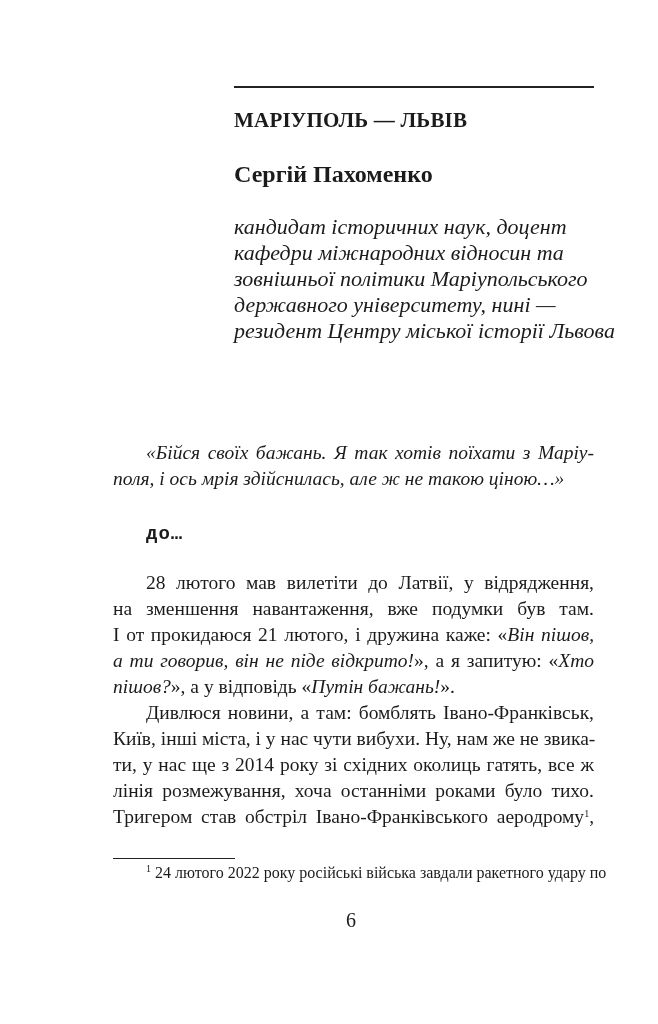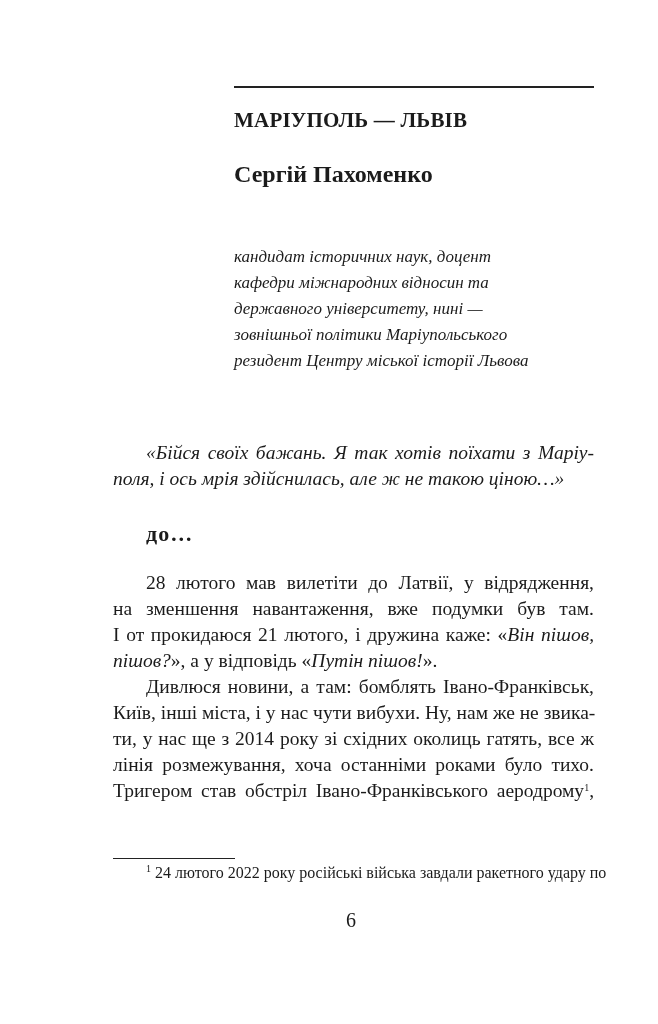--- a/index.html
+++ b/index.html
@@ -45,24 +45,23 @@
       font-size: 24px;
       font-weight: bold;
       line-height: 28px;
       white-space: nowrap;
     }
     .author-bio {
       position: absolute;
       left: 234px;
       top: 214px;
       width: 370px;
-      font-size: 17px;
+      font-size: 22px;
       font-style: italic;
       line-height: 26px;
-      margin-top: 30px;
     }
     .author-bio .bio-line {
       display: block;
       white-space: nowrap;
     }
     .epigraph {
       position: absolute;
       left: 113px;
       top: 440px;
       width: 481px;
@@ -79,24 +78,25 @@
     .line.last {
       text-align-last: left;
     }
     .indent {
       padding-left: 33px;
     }
     .section-label {
       position: absolute;
       left: 146px;
       top: 521px;
-      font-size: 22px;
+      font-size: 19px;
       font-weight: bold;
       letter-spacing: 1px;
       line-height: 26px;
+      font-family: Liberation Mono, monospace;
     }
     .body-text {
       position: absolute;
       left: 113px;
       top: 570px;
       width: 481px;
       font-size: 19.5px;
       line-height: 26px;
     }
     .body-text em {
@@ -142,38 +142,39 @@
 
   <div class="top-rule"></div>
 
   <div class="chapter-title">МАРІУПОЛЬ — ЛЬВІВ</div>
 
   <div class="author-name">Сергій Пахоменко</div>
 
   <div class="author-bio">
     <span class="bio-line">кандидат історичних наук, доцент</span>
     <span class="bio-line">кафедри міжнародних відносин та</span>
+    <span class="bio-line">зовнішньої політики Маріупольського</span>
     <span class="bio-line">державного університету, нині —</span>
-    <span class="bio-line">зовнішньої політики Маріупольського</span>
     <span class="bio-line">резидент Центру міської історії Львова</span>
   </div>
 
   <div class="epigraph">
     <span class="line indent">«Бійся своїх бажань. Я так хотів поїхати з Маріу-</span>
     <span class="line last">поля, і ось мрія здійснилась, але ж не такою ціною…»</span>
   </div>
 
   <div class="section-label">до…</div>
 
   <div class="body-text">
 
     <span class="line indent">28 лютого мав вилетіти до Латвії, у відрядження,</span>
     <span class="line">на зменшення навантаження, вже подумки був там.</span>
     <span class="line"><span>І от прокидаюся 21 лютого, і дружина каже: «</span><em>Він пішов,</em></span>
-    <span class="line last"><em>пішов?</em><span>», а у відповідь «</span><em>Путін пішов!</em><span>».</span></span>
+    <span class="line"><em>а ти говорив, він не піде відкрито!</em><span>», а я запитую: «</span><em>Хто</em></span>
+    <span class="line last"><em>пішов?</em><span>», а у відповідь «</span><em>Путін бажань!</em><span>».</span></span>
 
     <span class="line indent">Дивлюся новини, а там: бомблять Івано-Франківськ,</span>
     <span class="line">Київ, інші міста, і у нас чути вибухи. Ну, нам же не звика-</span>
     <span class="line">ти, у нас ще з 2014 року зі східних околиць гатять, все ж</span>
     <span class="line">лінія розмежування, хоча останніми роками було тихо.</span>
     <span class="line"><span>Тригером став обстріл Івано-Франківського аеродрому</span><sup>1</sup><span>,</span></span>
   </div>
 
   <div class="footnote-rule"></div>
 

